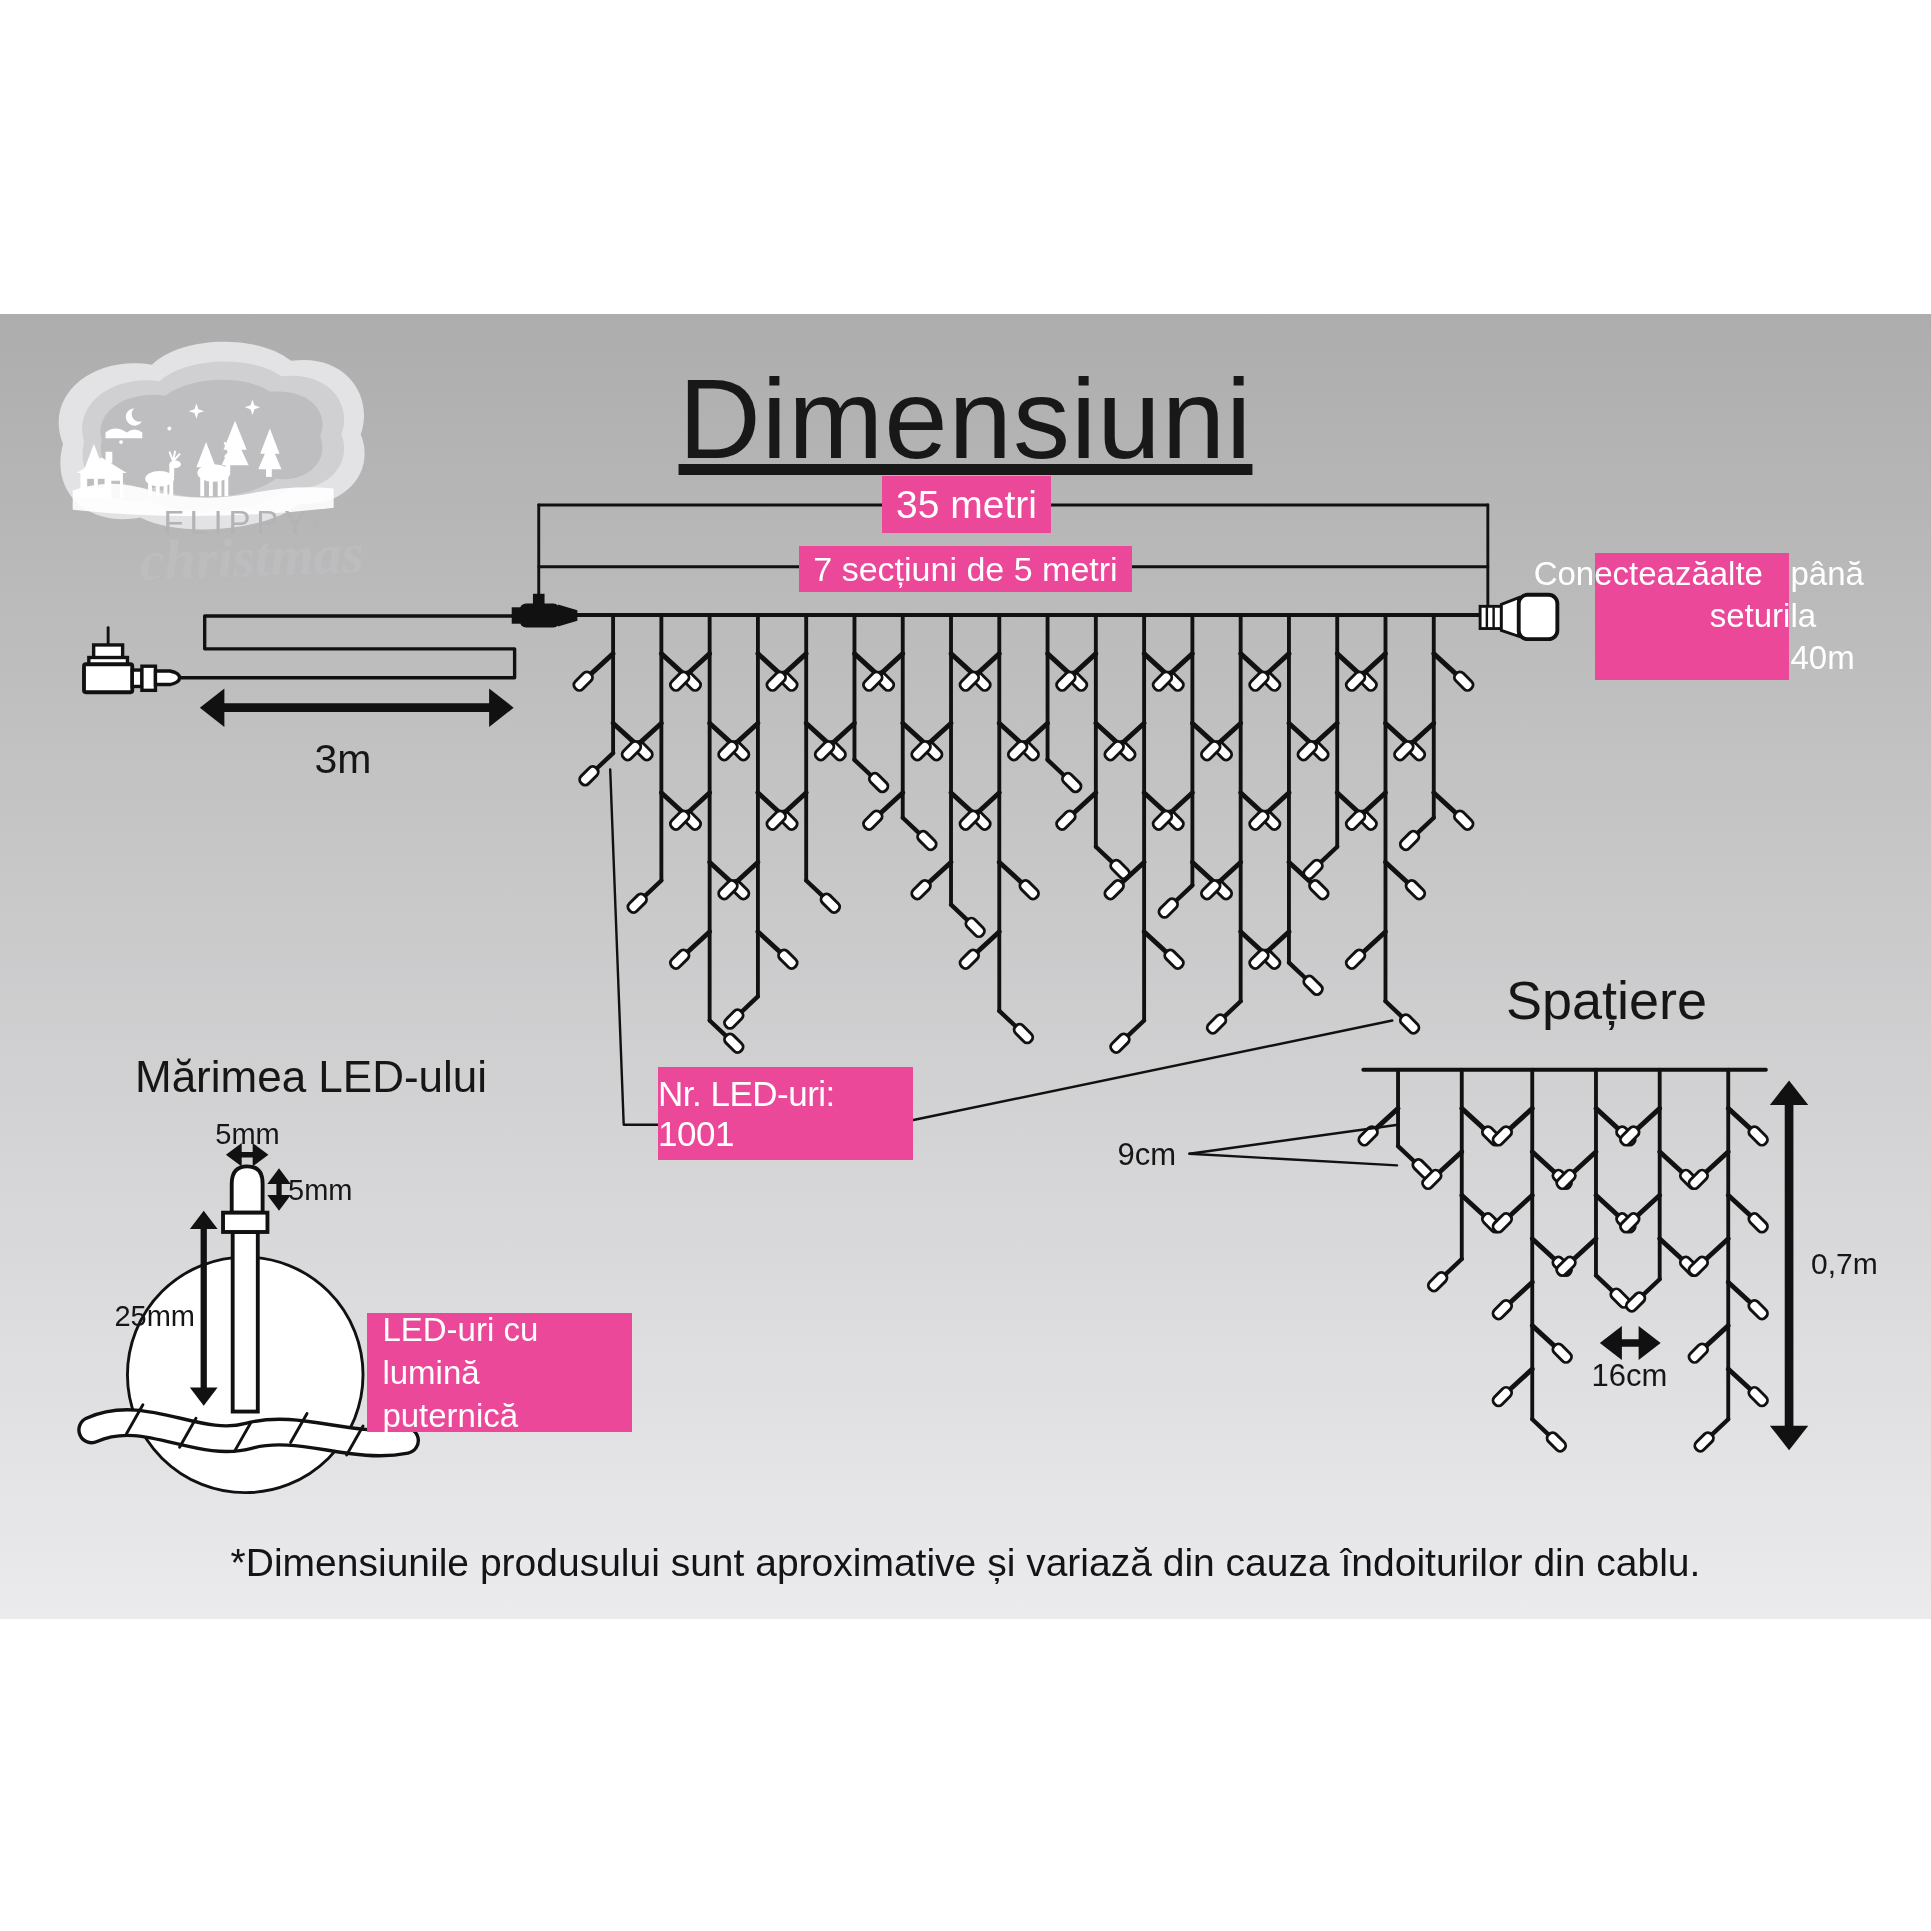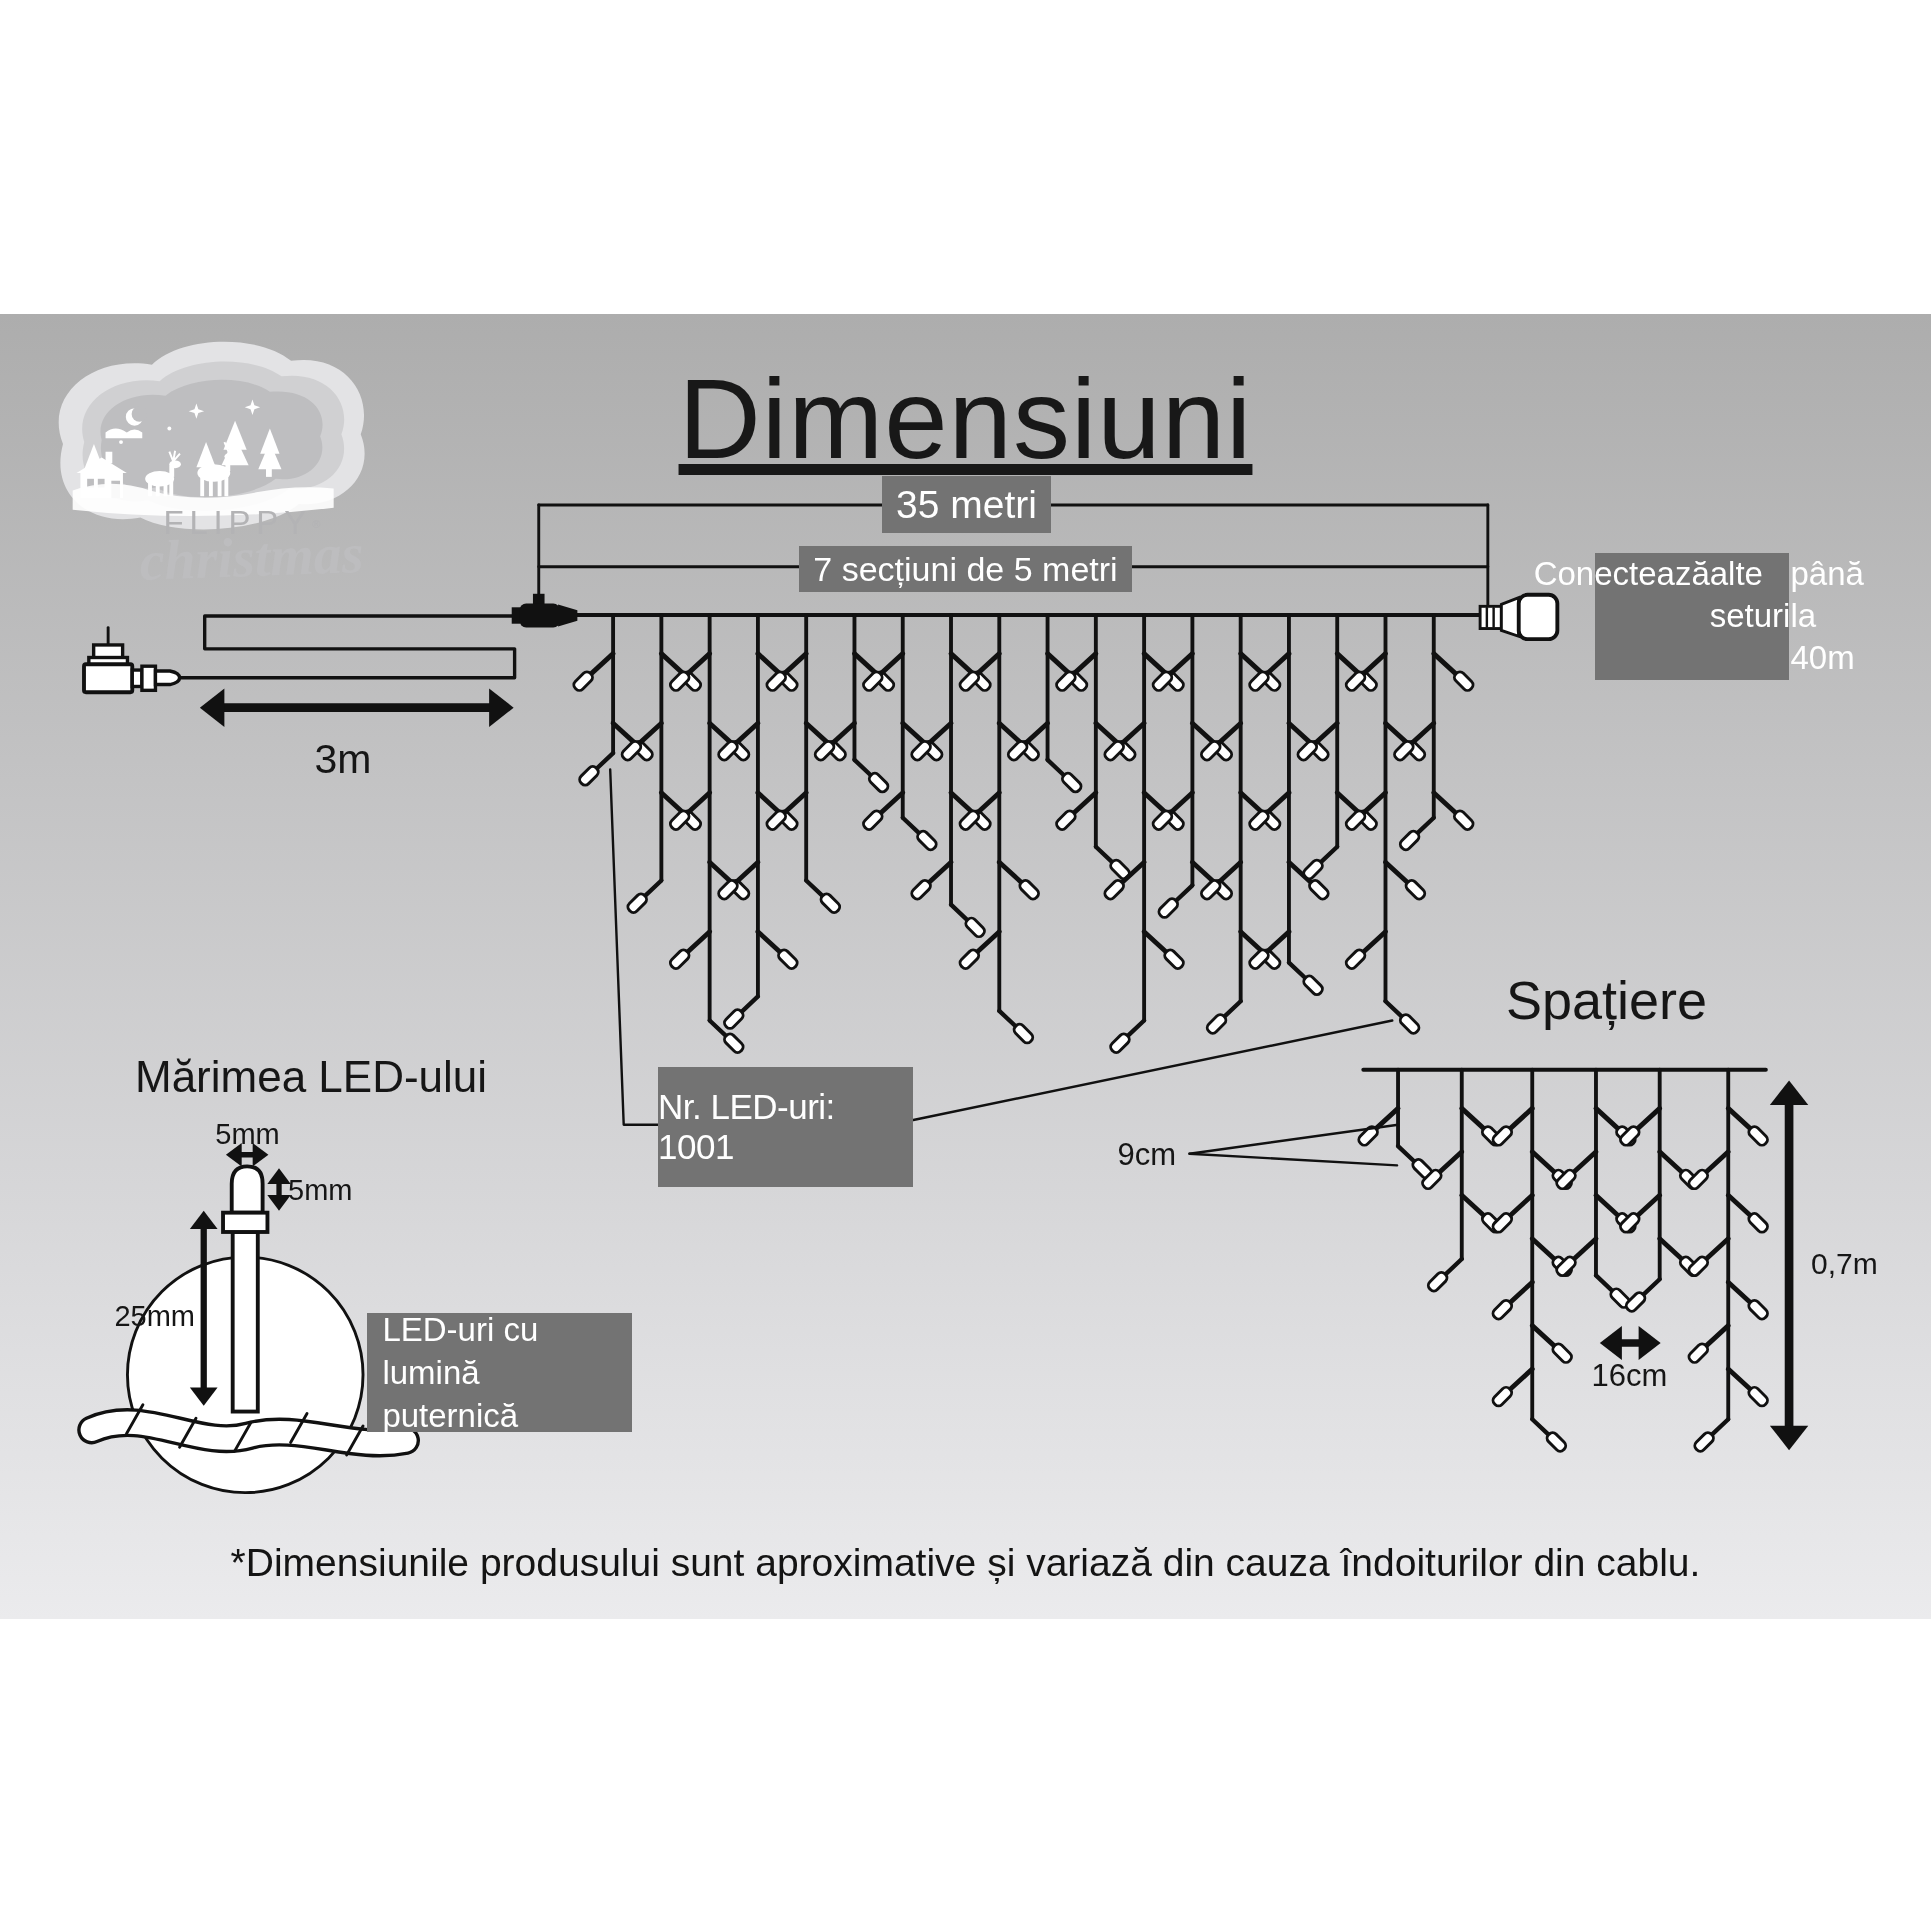--- a/index.html
+++ b/index.html
@@ -4,27 +4,27 @@
 <style>
   html,body{margin:0;padding:0;background:#fff;}
   .canvas{position:relative;width:1931px;height:1931px;background:#ffffff;overflow:hidden;
           font-family:"Liberation Sans", sans-serif;color:#161616;}
   .band{position:absolute;left:0;top:314px;width:1931px;height:1305px;
         background:linear-gradient(180deg,#adadad 0%,#d8d8da 70%,#ebebed 100%);}
   svg.layer{position:absolute;left:0;top:0;}
   .abs{position:absolute;}
   .page-title{left:0;right:0;top:359px;text-align:center;font-size:114px;line-height:1.05;
               color:#181818;letter-spacing:1px;text-decoration:underline;}
-  .blackbox{background:#737373;color:#ffffff;display:flex;align-items:center;justify-content:center;
+  .blackbox{background:#ec4899;color:#ffffff;display:flex;align-items:center;justify-content:center;
             box-sizing:border-box;z-index:5;}
   .box-35{left:882px;top:476px;width:169px;height:57px;font-size:39px;}
   .box-sect{left:799px;top:546px;width:333px;height:46px;font-size:34px;}
   .box-connect{left:1595px;top:553px;width:194px;height:127px;font-size:33px;line-height:42px;
                flex-direction:row;align-items:flex-start;padding-left:13.5px;}
-  .box-ledcount{left:658px;top:1067px;width:255px;height:120px;font-size:35px;letter-spacing:-0.5px;}
+  .box-ledcount{left:658px;top:1067px;width:255px;height:93px;font-size:35px;letter-spacing:-0.5px;}
   .box-lednote{left:367px;top:1313px;width:265px;height:119px;font-size:33px;line-height:43px;
                flex-direction:column;align-items:flex-start;padding-left:15.4px;}
   .lbl{color:#161616;}
   .lbl-3m{left:280px;top:736px;width:126px;text-align:center;font-size:41px;}
   .lbl-spatiere{left:1506px;top:969px;font-size:54px;}
   .lbl-marimea{left:87px;top:1052px;font-size:44px;margin-left:48px;}
   .lbl-9cm{left:1101px;top:1137px;width:75px;text-align:right;font-size:31px;}
   .lbl-16cm{left:1583px;top:1358px;width:93px;text-align:center;font-size:31px;}
   .lbl-07m{left:1811px;top:1247px;font-size:30px;}
   .lbl-5mm-top{left:209px;top:1118px;width:77px;text-align:center;font-size:29px;}

